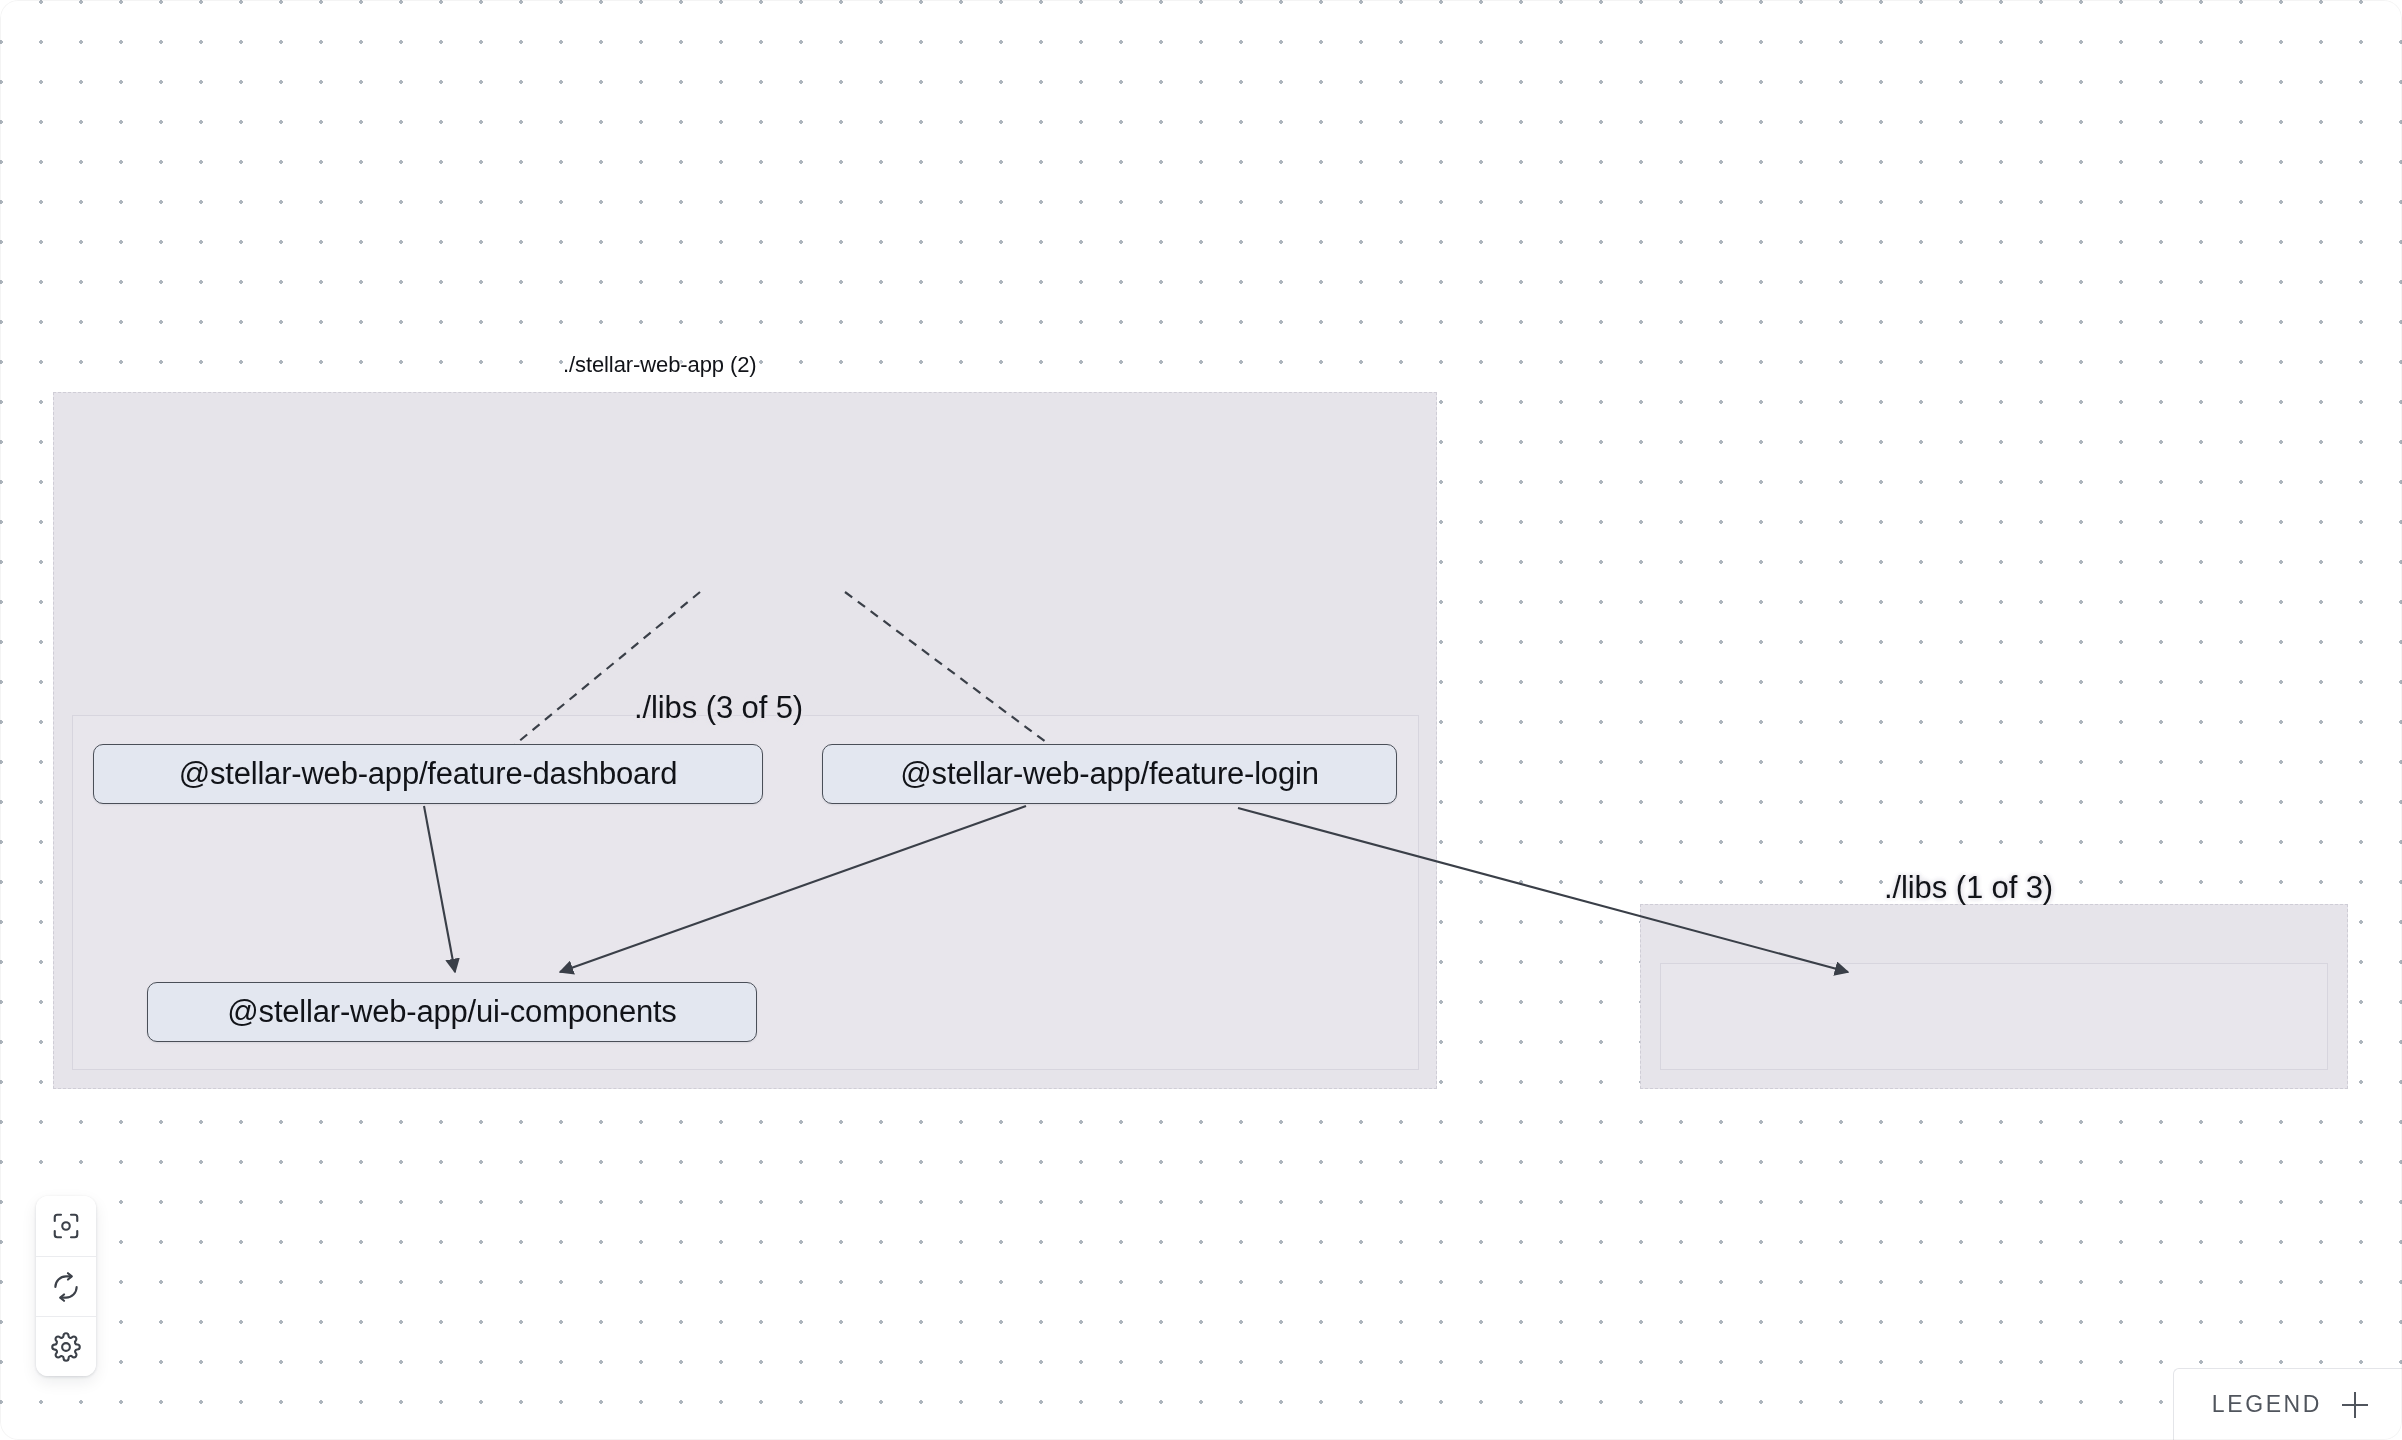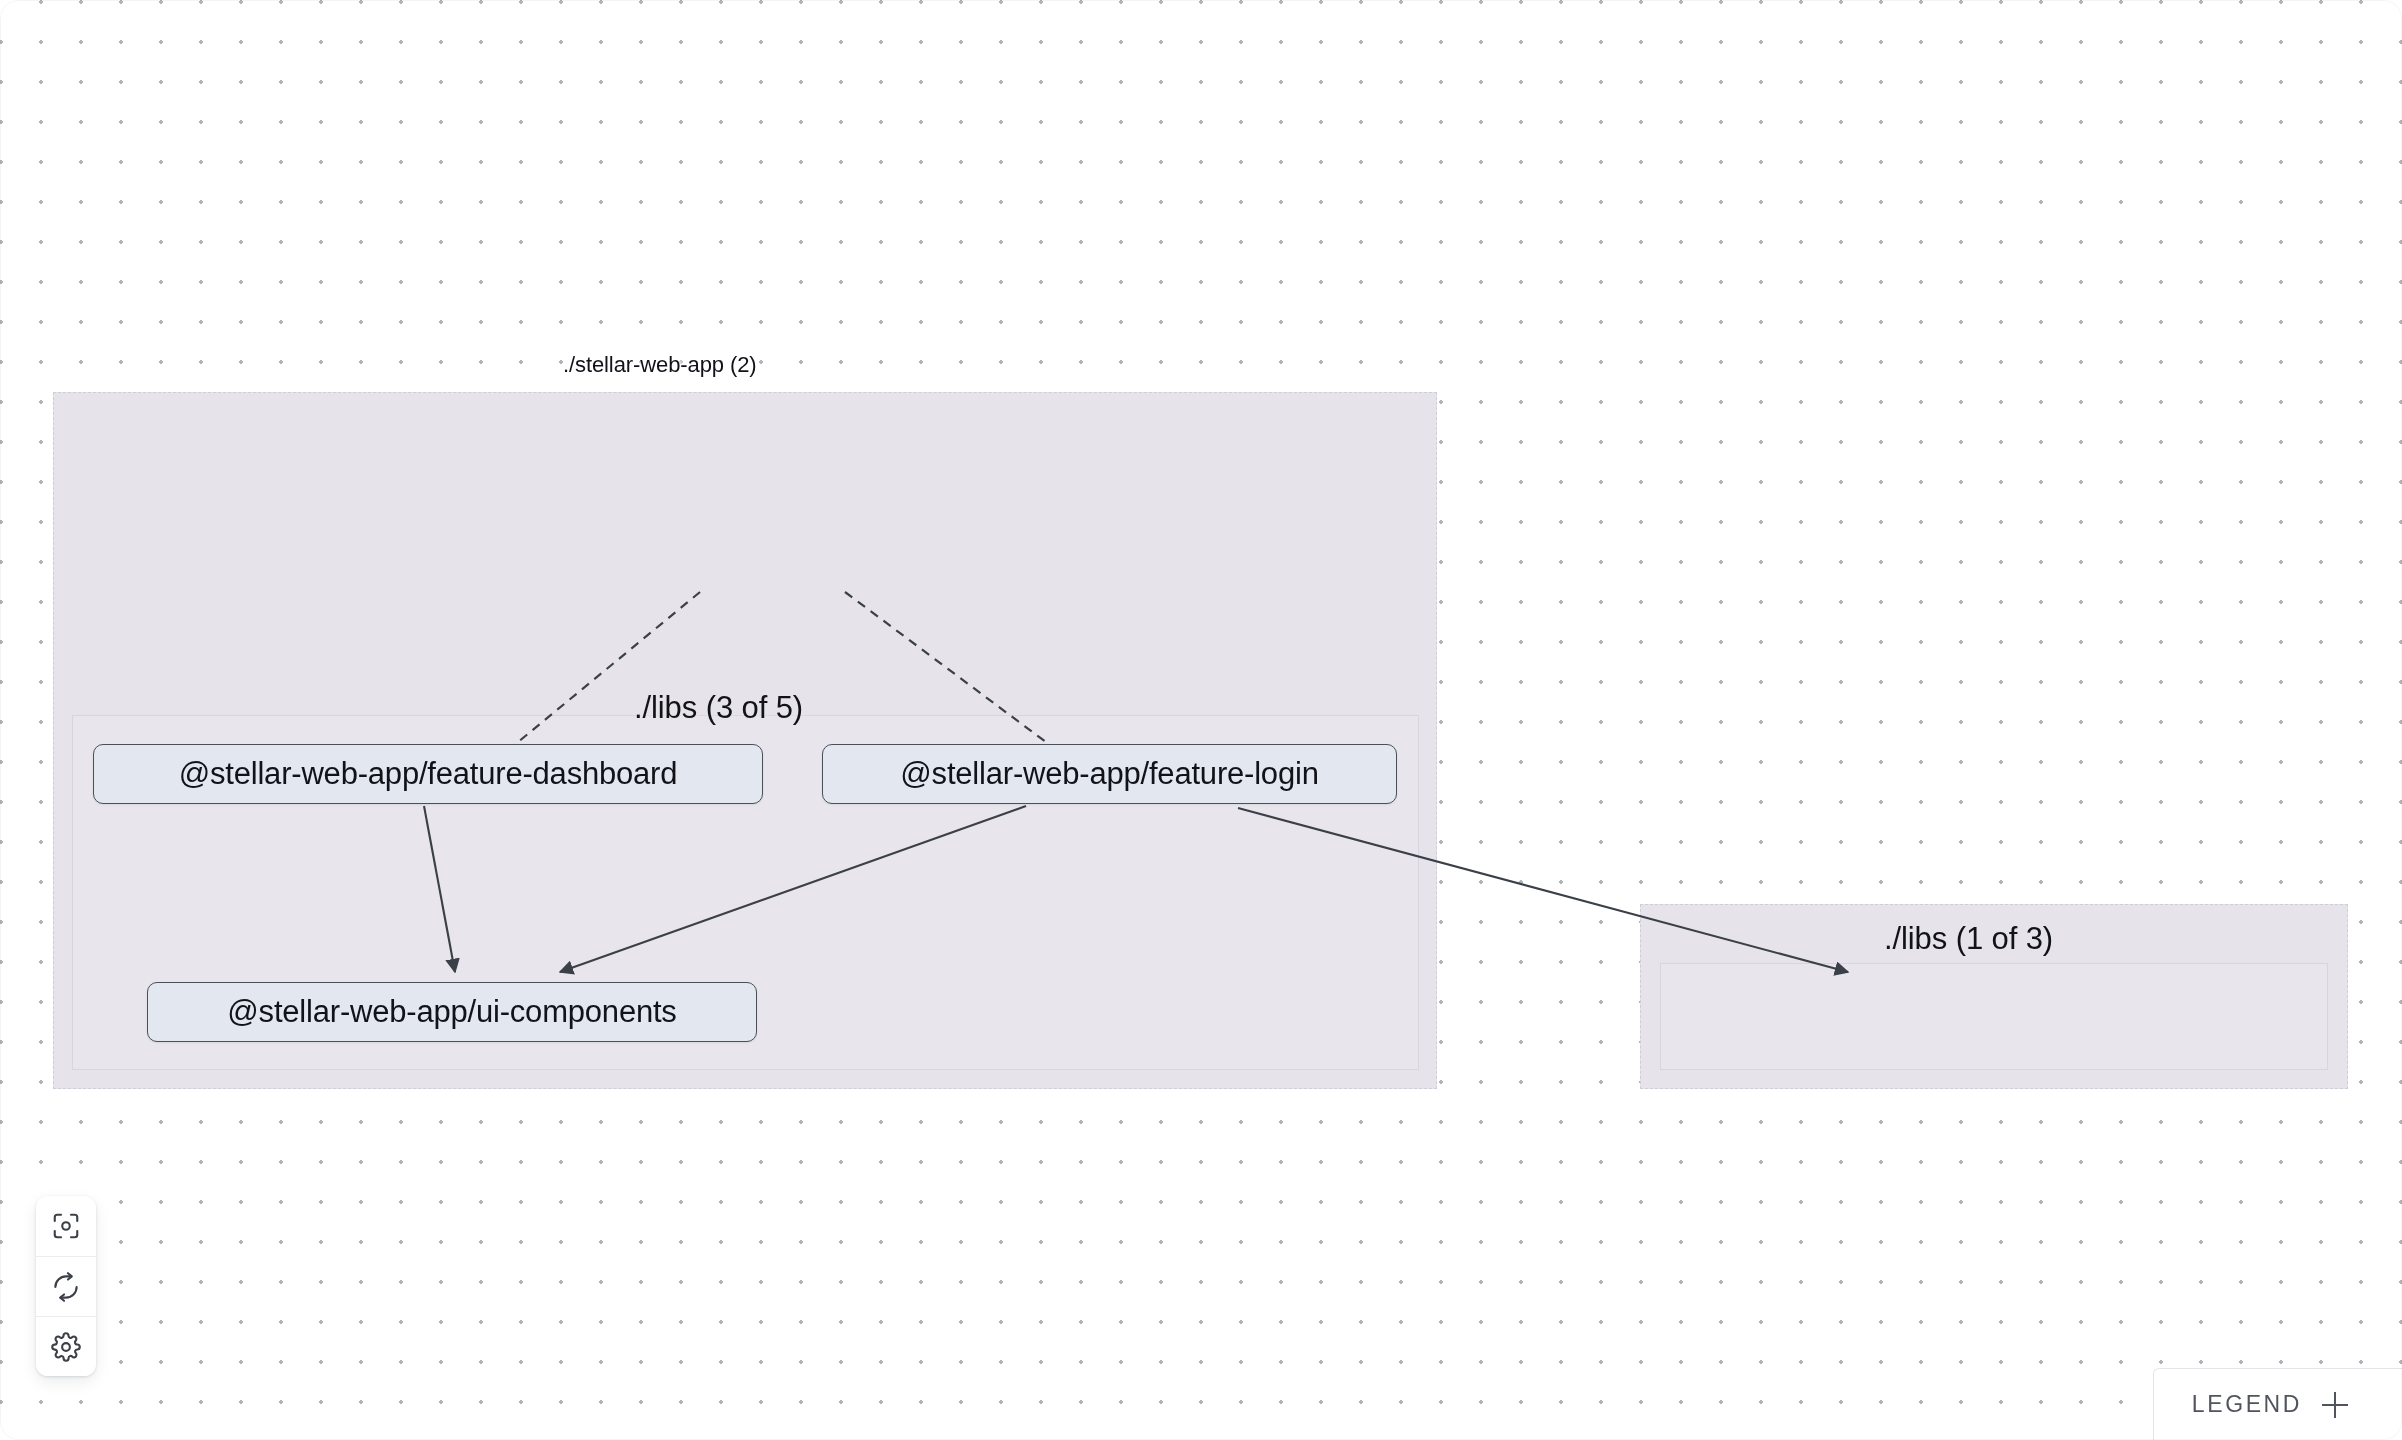--- a/index.html
+++ b/index.html
@@ -129,21 +129,21 @@
   .ctrl-btn svg { display: block; }
 
   
   #legend-panel {
     position: absolute;
     right: 0px; bottom: 0px;
     background: #ffffff;
     border-top: 1px solid #e4e5e9;
     border-left: 1px solid #e4e5e9;
     border-top-left-radius: 6px;
-    padding: 22px 54px 22px 38px;
+    padding: 22px 34px 22px 38px;
     display: flex;
     align-items: center;
     gap: 20px;
     cursor: pointer;
     z-index: 50;
   }
   #legend-label {
     font-size: 23px;
     letter-spacing: 2.6px;
     color: #50555d;
@@ -162,21 +162,21 @@
 
   <div class="project-group" style="left:53px; top:392px; width:1384px; height:697px;"></div>
   <div class="group-title" style="left:563px; top:352px;">./stellar-web-app (2)</div>
 
   <div class="libs-group" style="left:72px; top:715px; width:1347px; height:355px;"></div>
   <div class="libs-title" style="left:634px; top:690px;">./libs (3 of 5)</div>
 
   <div class="project-group" style="left:1640px; top:904px; width:708px; height:185px;"></div>
 
   <div class="libs-group" style="left:1660px; top:963px; width:668px; height:107px;"></div>
-  <div class="libs-title" style="left:1884px; top:921px;">./libs (1 of 3)</div>
+  <div class="libs-title" style="left:1884px; top:870px;">./libs (1 of 3)</div>
 
   <svg id="edges" width="2402" height="1440" viewBox="0 0 2402 1440">
     <defs>
       <marker id="arrow-dashed" viewBox="0 0 10 10" refX="9" refY="5" markerWidth="7" markerHeight="7" orient="auto-start-reverse">
         <path d="M 0 0 L 10 5 L 0 10 z" fill="#3a3f48"></path>
       </marker>
       <marker id="arrow-solid" viewBox="0 0 10 10" refX="9" refY="5" markerWidth="7" markerHeight="7" orient="auto-start-reverse">
         <path d="M 0 0 L 10 5 L 0 10 z" fill="#3a3f48"></path>
       </marker>
     </defs>

